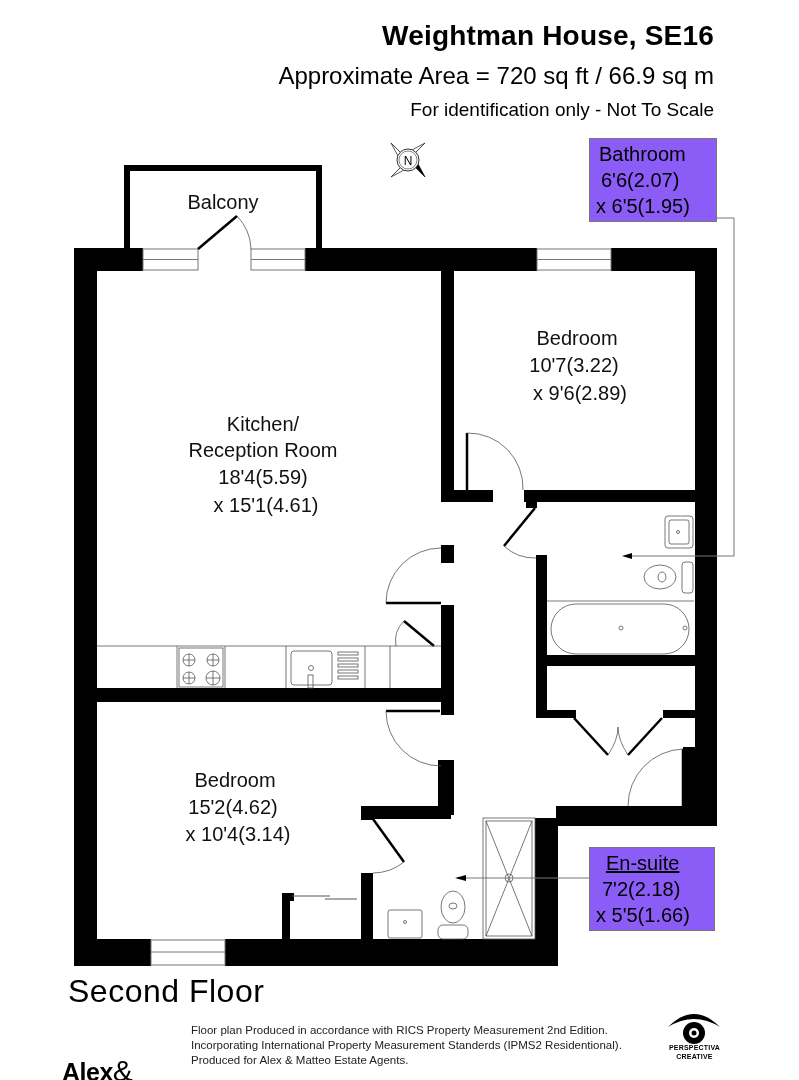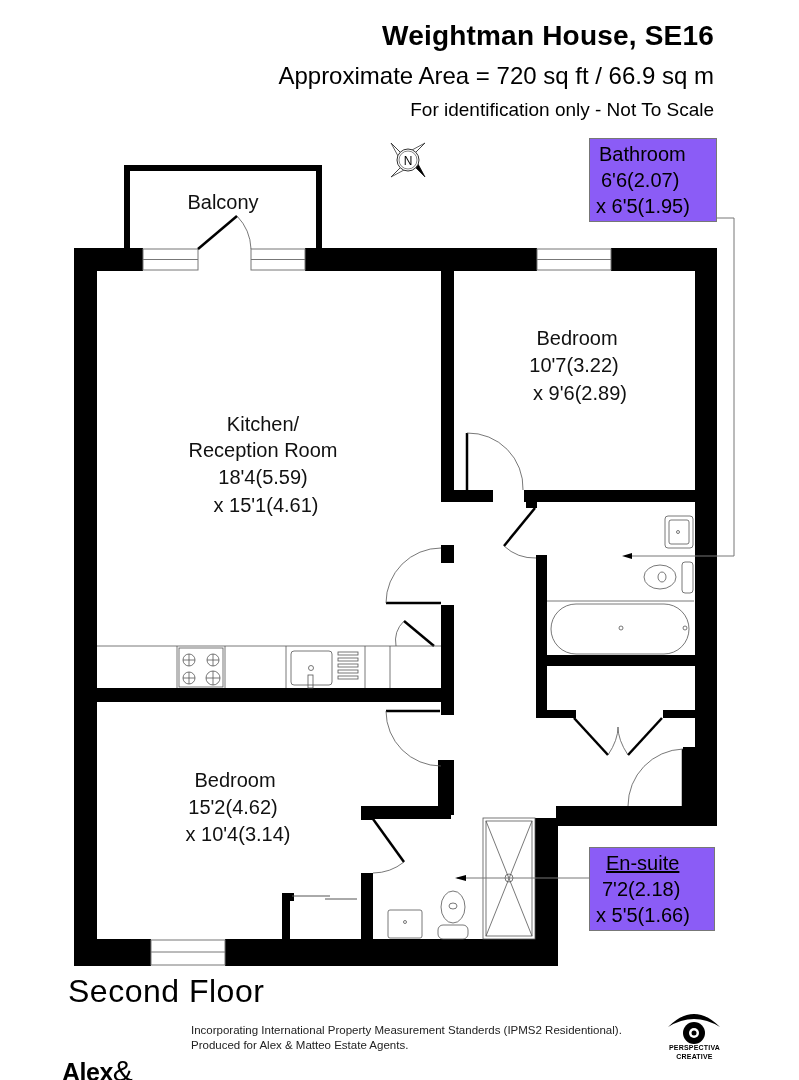--- a/index.html
+++ b/index.html
@@ -248,20 +248,21 @@
 
 <div class="floor">Second Floor</div>
 
 <div class="logo-am">
   <div><span class="l1">Alex</span><span class="amp">&amp;</span></div>
   <div class="l2" style="margin-top:-6px;">Kitchen</div>
   <div class="l3">ESTATE AGENTS</div>
 </div>
 
 <div class="disclaimer">
+  <div>Floor plan Produced in accordance with RICS Property Measurement 2nd Edition.</div>
   <div>Incorporating International Property Measurement Standerds (IPMS2  Residentional).</div>
   <div>Produced for Alex &amp; Matteo Estate Agents.</div>
 </div>
 
 <div class="pc-logo" style="top:1043px;">
   <div class="t">PERSPECTIVA</div>
   <div class="t">CREATIVE</div>
 </div>
 
 </body></html>

